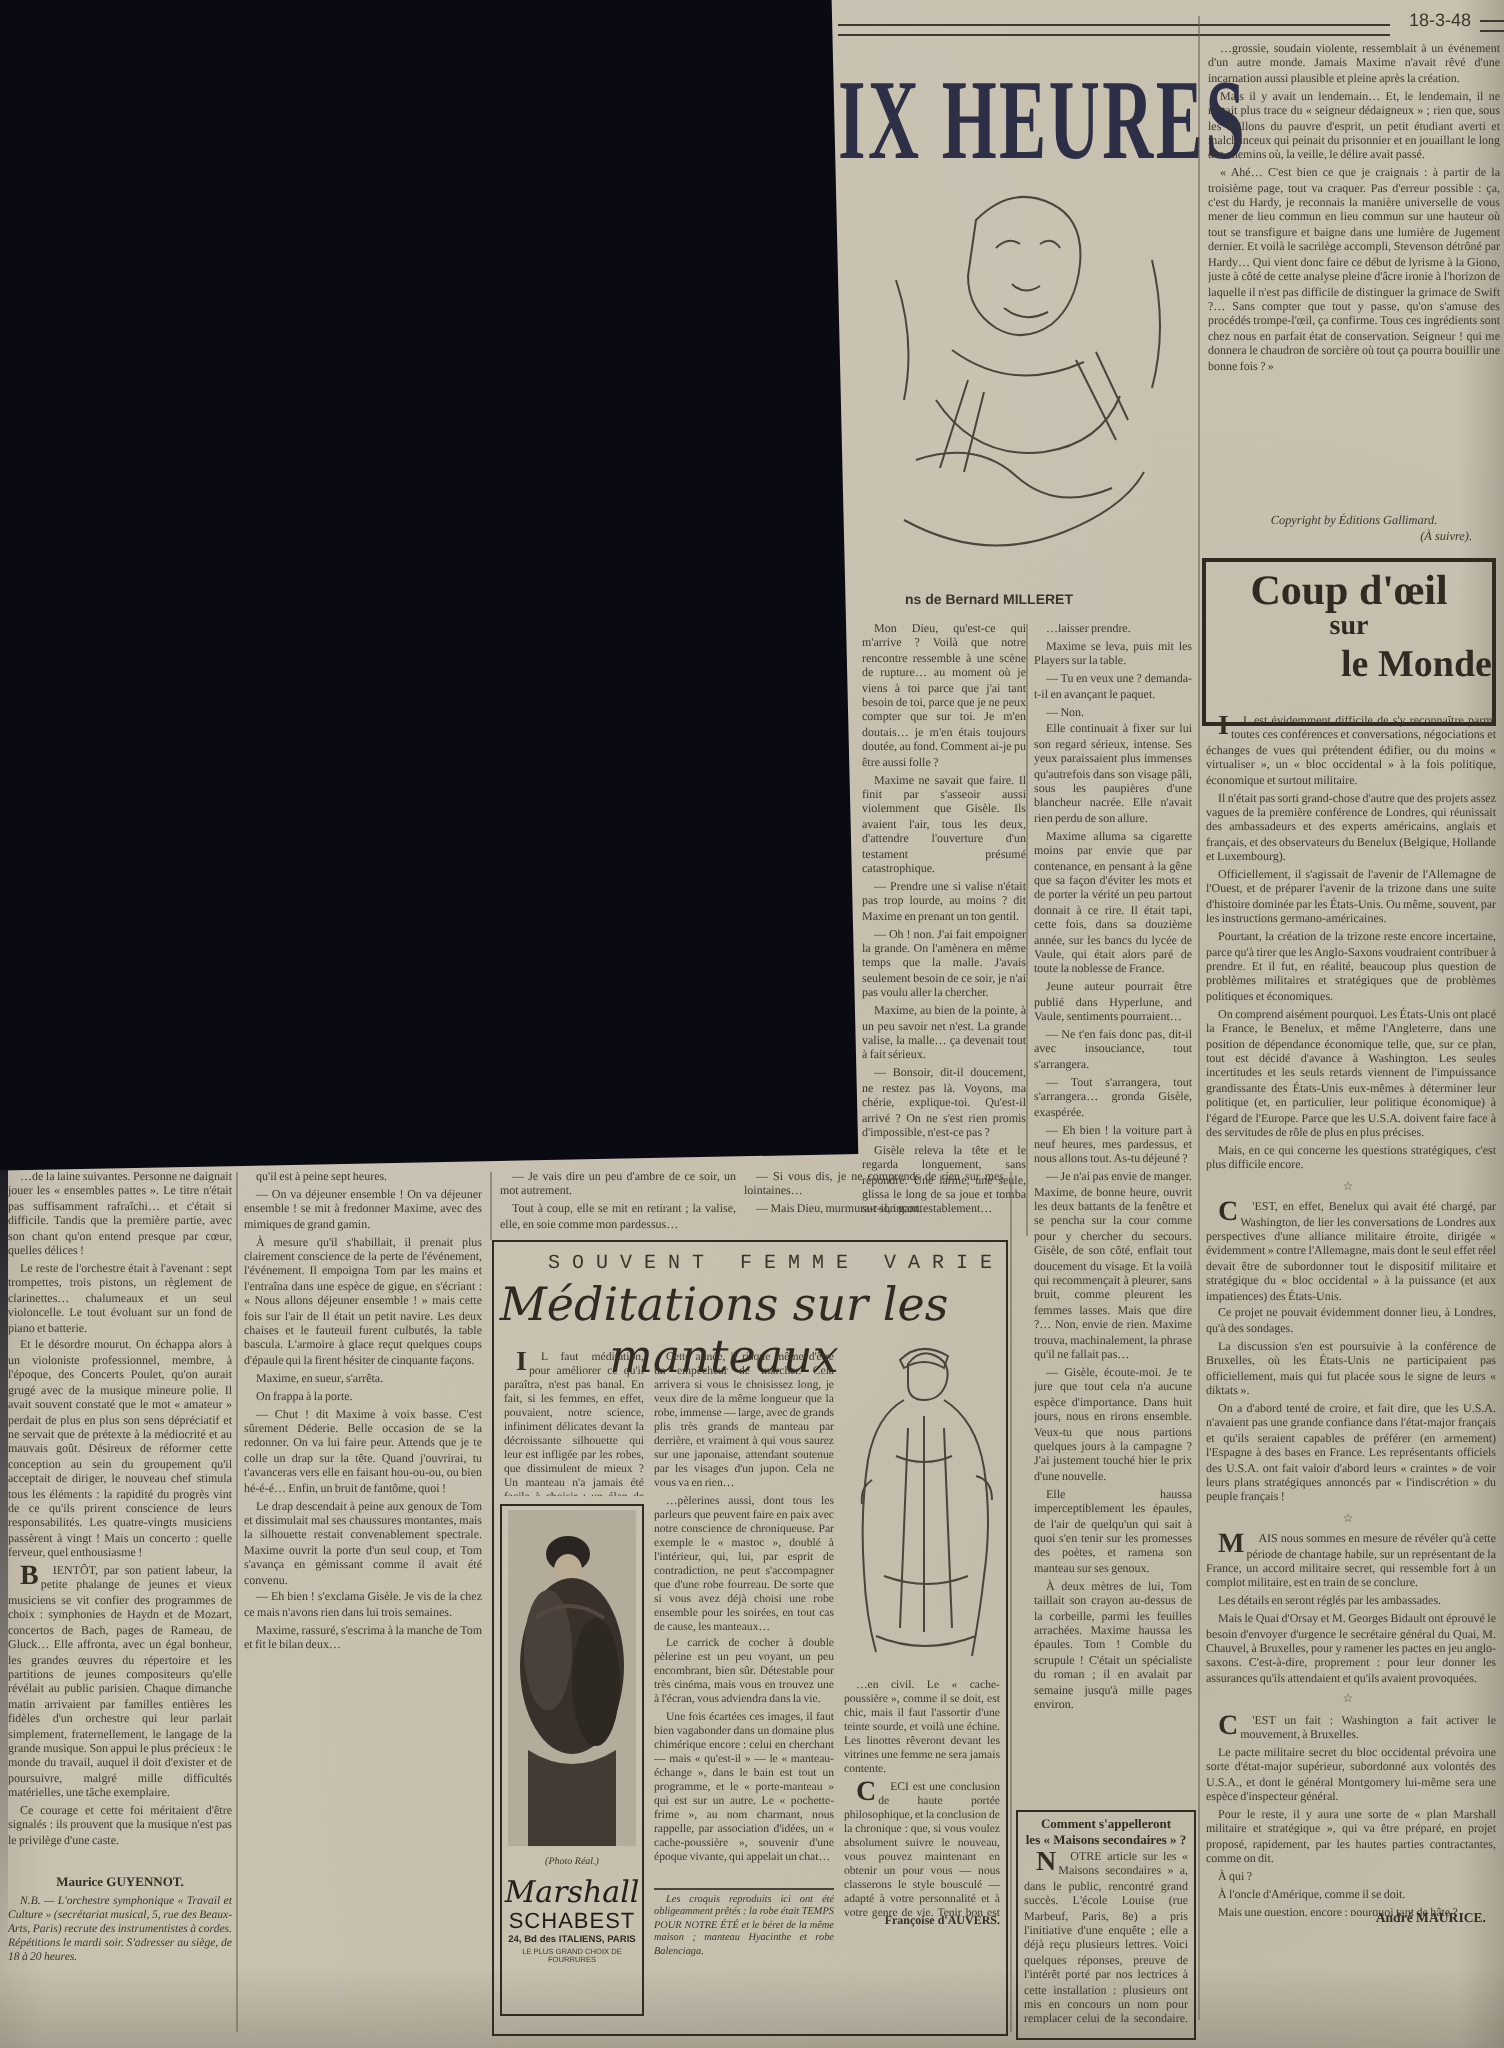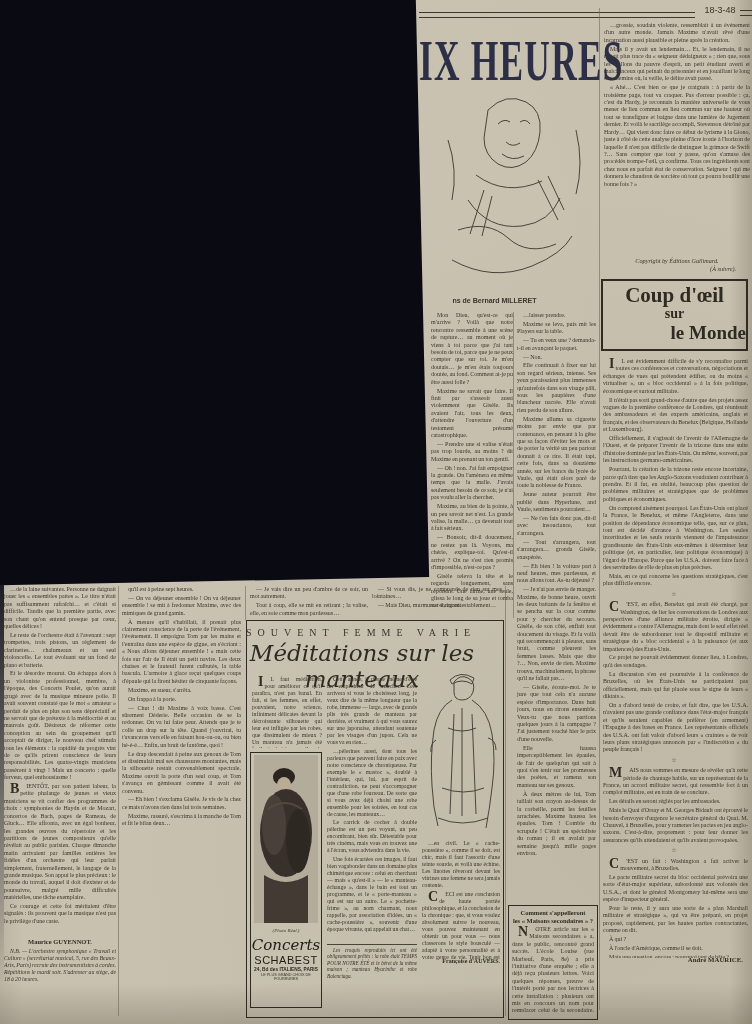--- a/index.html
+++ b/index.html
@@ -46,21 +46,21 @@
     position:absolute;left:392px;top:297px;width:205px;
     font-family:"Liberation Sans",sans-serif;font-weight:bold;font-size:7px;color:#3a352b;text-align:center;
   }
   #serial-end{left:604px;top:22px;width:146px;height:234px;}
   #copyright{
     position:absolute;left:604px;top:257px;width:146px;text-align:center;
     font-style:italic;font-size:6.2px;line-height:7.5px;color:#3a352b;
   }
   #copyright .right{text-align:right;padding-right:14px;}
   #monde-box{
-    position:absolute;left:601px;top:279px;width:147px;height:72px;
+    position:absolute;left:601px;top:279px;width:147px;height:84px;
     border:2px solid #2f2b22;box-sizing:border-box;text-align:center;color:#2f2b22;
   }
   #monde-box .t1{font-weight:bold;font-size:21px;line-height:23px;margin-top:3px;}
   #monde-box .t2{font-weight:bold;font-size:14px;line-height:13px;}
   #monde-article{left:603px;top:358px;width:145px;height:600px;}
   #monde-sig{position:absolute;left:603px;top:956px;width:140px;text-align:right;
     font-weight:bold;font-size:6.8px;color:#332e24;}
   #story-a{left:431px;top:312px;width:82px;height:304px;}
   #story-b{left:517px;top:312px;width:79px;height:588px;}
   #strip-1{left:250px;top:586px;width:118px;height:32px;}
@@ -68,22 +68,22 @@
   #left-1{left:4px;top:586px;width:112px;height:352px;}
   #left-1-sig{position:absolute;left:4px;top:938px;width:112px;text-align:center;
     font-weight:bold;font-size:6.5px;color:#332e24;}
   #left-1-note{left:4px;top:948px;width:112px;height:72px;font-style:italic;font-size:5.8px;line-height:7px;}
   #left-2{left:122px;top:586px;width:119px;height:434px;}
   #fashion-box{
     position:absolute;left:246px;top:620px;width:258px;height:398px;
     border:1.5px solid #2f2b22;box-sizing:border-box;background:rgba(255,255,255,.03);
   }
   #fashion-kicker{
-    position:absolute;left:246px;top:627px;width:284px;
-    font-family:Liberation Serif, serif;font-size:10px;letter-spacing:6px;color:#3a352b;
+    position:absolute;left:246px;top:627px;width:284px;text-align:center;
+    font-family:Liberation Mono, monospace;font-size:10px;letter-spacing:6px;color:#3a352b;
   }
   #fashion-title{
     position:absolute;left:246px;top:640px;width:232px;text-align:center;
     font-family:"DejaVu Serif",serif;font-style:italic;font-size:23px;color:#2f2b22;
   }
   .fcol{font-size:5.8px;line-height:7px;}
   #fash-1{left:252px;top:676px;width:70px;height:72px;}
   #fash-2{left:327px;top:676px;width:90px;height:262px;}
   #fash-3{left:422px;top:840px;width:78px;height:120px;}
   #coat-sketch{position:absolute;left:424px;top:668px;width:76px;height:170px;}
@@ -271,21 +271,21 @@
       <rect x="0" y="0" width="64" height="168" fill="#b3ac9b"></rect>
       <ellipse cx="30" cy="22" rx="11" ry="9" fill="#2a2520"></ellipse>
       <ellipse cx="30" cy="30" rx="7" ry="8" fill="#b9ab94"></ellipse>
       <ellipse cx="32" cy="78" rx="26" ry="44" fill="#38302a"></ellipse>
       <ellipse cx="20" cy="70" rx="12" ry="30" fill="#4a403a"></ellipse>
       <ellipse cx="44" cy="86" rx="12" ry="32" fill="#2e2823"></ellipse>
       <path d="M10,120 q22,14 44,0 l0,48 -44,0 z" fill="#433a33"></path>
       <path d="M14,54 q16,-12 34,0" stroke="#55493f" fill="none" stroke-width="2"></path>
     </svg>
     <div id="photo-caption">(Photo Réal.)</div>
-    <div id="ad-script">Concerts</div>
+    <div id="ad-script">Marshall</div>
     <div id="ad-brand">SCHABEST</div>
     <div id="ad-address">24, Bd des ITALIENS, PARIS</div>
     <div id="ad-tagline">LE PLUS GRAND CHOIX DE FOURRURES</div>
   </div>
 
   <div id="fashion-note" class="col">
       <p>Les croquis reproduits ici ont été obligeamment prêtés : la robe était TEMPS POUR NOTRE ÉTÉ et le béret de la même maison ; manteau Hyacinthe et robe Balenciaga.</p>
     </div>
 
   <div id="secondary-box">

